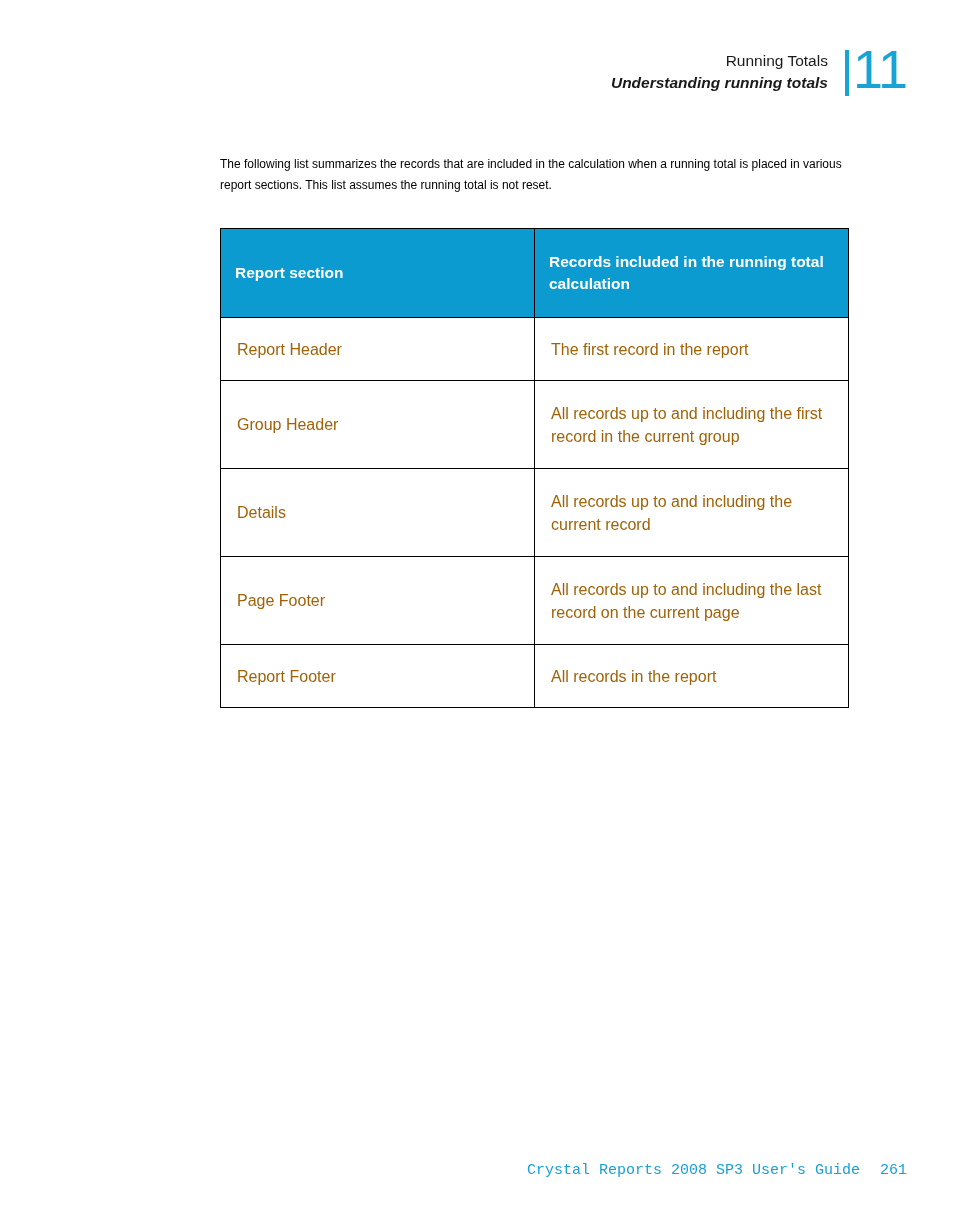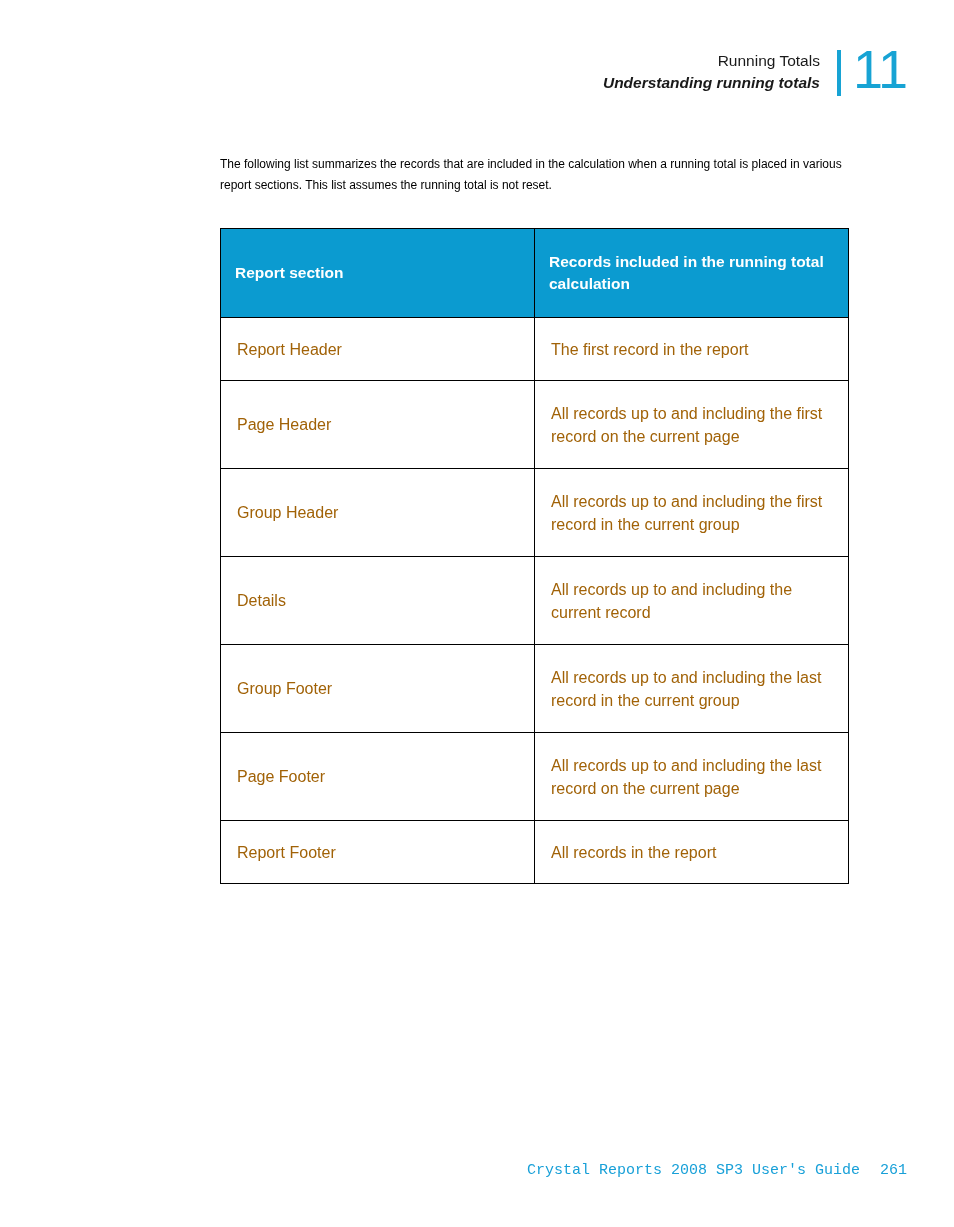--- a/index.html
+++ b/index.html
@@ -52,21 +52,21 @@
     background: #17a3d4;
     align-self: stretch;
     margin-top: 2px;
     margin-bottom: 8px;
   }
   .rh-chapter {
     font-size: 54px;
     line-height: 50px;
     color: #17a3d4;
     letter-spacing: -1px;
-    padding-left: 12px;
+    padding-left: 4px;
     margin-top: -4px;
   }
 
   
   .intro {
     position: absolute;
     left: 220px;
     top: 142px;
     width: 636px;
     font-size: 12px;
@@ -153,34 +153,26 @@
       <th>Report section</th>
       <th>Records included in the running total calculation</th>
     </tr>
   </thead>
   <tbody>
     <tr>
       <td>Report Header</td>
       <td>The first record in the report</td>
     </tr>
     <tr class="tall">
-      <td>Page Header</td>
-      <td>All records up to and including the first record on the current page</td>
-    </tr>
-    <tr class="tall">
       <td>Group Header</td>
       <td>All records up to and including the first record in the current group</td>
     </tr>
     <tr class="tall">
       <td>Details</td>
       <td>All records up to and including the current record</td>
-    </tr>
-    <tr class="tall">
-      <td>Group Footer</td>
-      <td>All records up to and including the last record in the current group</td>
     </tr>
     <tr class="tall">
       <td>Page Footer</td>
       <td>All records up to and including the last record on the current page</td>
     </tr>
     <tr>
       <td>Report Footer</td>
       <td>All records in the report</td>
     </tr>
   </tbody>

